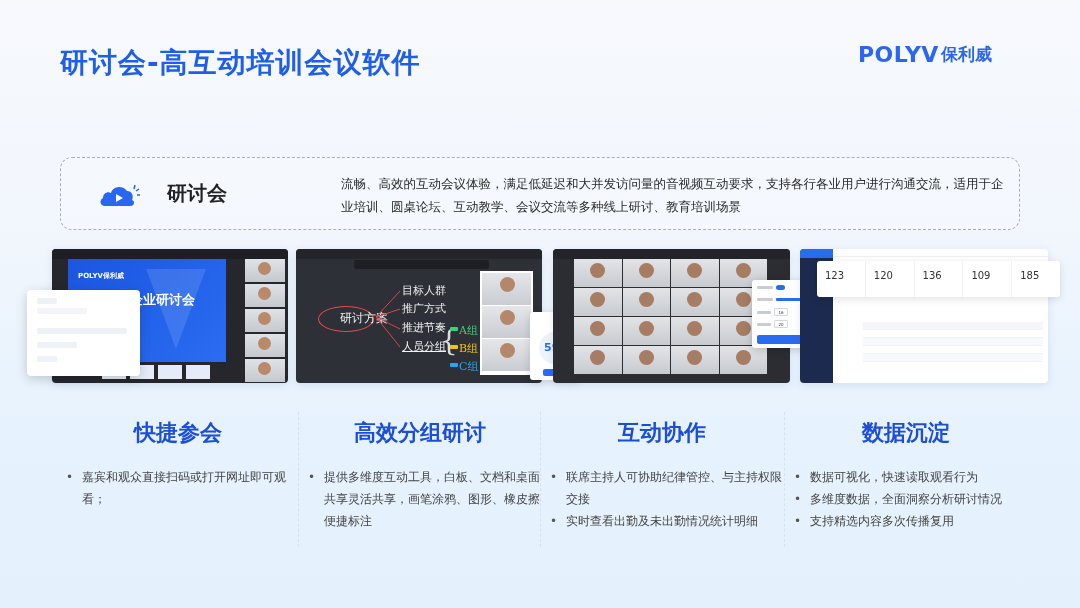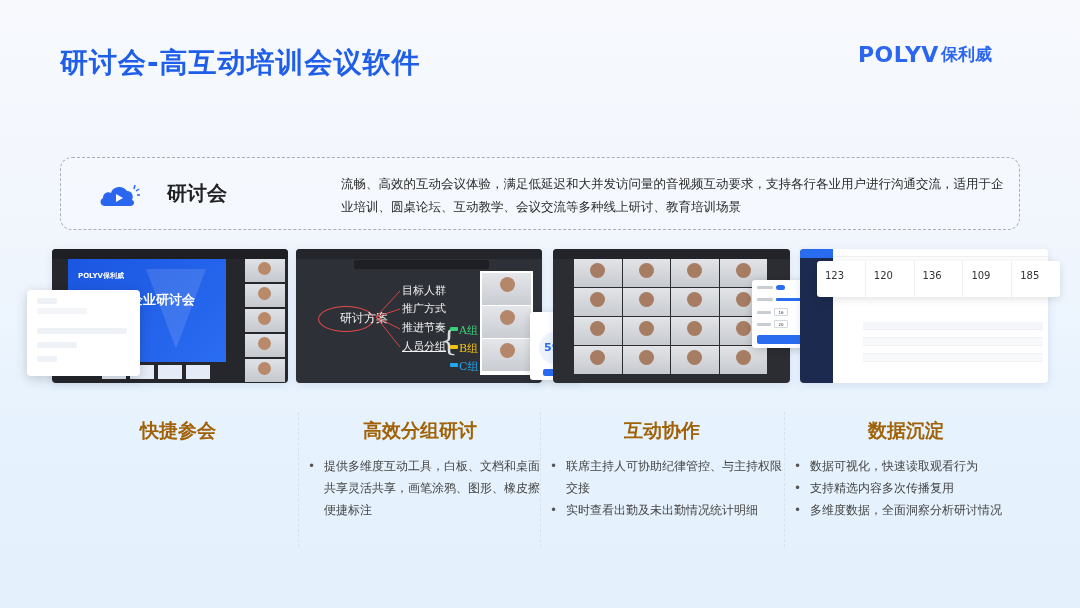--- a/index.html
+++ b/index.html
@@ -100,21 +100,21 @@
   .stat { flex: 1; padding: 4px 0 0 8px; border-right: 0.5px solid #eef0f4; }
   .stat:last-child { border-right: none; }
   .stat .lbl { font-size: 3.5px; color: #888; height: 6px; }
   .stat .num { font-size: 10px; color: #333; line-height: 10px; }
   .s4 .tbl { position: absolute; left: 63px; top: 73px; width: 180px; }
   .s4 .tbl .tr { height: 8px; border-bottom: 0.5px solid #f0f2f5; }
   .s4 .tbl .th { background: #f4f6f9; }
   .s4 .tbl .tr:nth-child(odd):not(.th) { background: #f8f9fb; }
 
   .feature { position: absolute; top: 418px; width: 240px; }
-  .feature-title { text-align: center; font-size: 19px; font-weight: bold; color: #a16207; margin-bottom: 11px; }
+  .feature-title { text-align: center; font-size: 22px; font-weight: bold; color: #1d4ed8; margin-bottom: 18px; }
   .feature ul { list-style: none; }
   .feature li { position: relative; padding-left: 24px; font-size: 12px; line-height: 22px; color: #444; }
   .feature li::before { content: "•"; position: absolute; left: 8px; top: 0; color: #555; }
   .divider { position: absolute; top: 412px; height: 135px; border-left: 1px dashed #d7e2ee; }
 </style>
 </head>
 <body>
 
 <div class="page-title">研讨会-高互动培训会议软件</div>
 
@@ -259,20 +259,21 @@
     </div>
   <div class="stat">
       <div class="lbl"></div>
       <div class="num">185</div>
     </div>
 </div>
 
 <div class="feature" style="left:58px;">
   <div class="feature-title">快捷参会</div>
   <ul>
+    <li>嘉宾和观众直接扫码或打开网址即可观看；</li>
   </ul>
 </div>
 <div class="divider" style="left:298px;"></div>
 <div class="feature" style="left:300px;">
   <div class="feature-title">高效分组研讨</div>
   <ul>
     <li>提供多维度互动工具，白板、文档和桌面共享灵活共享，画笔涂鸦、图形、橡皮擦便捷标注</li>
   </ul>
 </div>
 <div class="divider" style="left:540px;"></div>
@@ -281,16 +282,16 @@
   <ul>
     <li>联席主持人可协助纪律管控、与主持权限交接</li>
     <li>实时查看出勤及未出勤情况统计明细</li>
   </ul>
 </div>
 <div class="divider" style="left:784px;"></div>
 <div class="feature" style="left:786px;">
   <div class="feature-title">数据沉淀</div>
   <ul>
     <li>数据可视化，快速读取观看行为</li>
+    <li>多维度数据，全面洞察分析研讨情况</li>
     <li>支持精选内容多次传播复用</li>
-    <li>多维度数据，全面洞察分析研讨情况</li>
   </ul>
 </div>
 
 </body></html>

